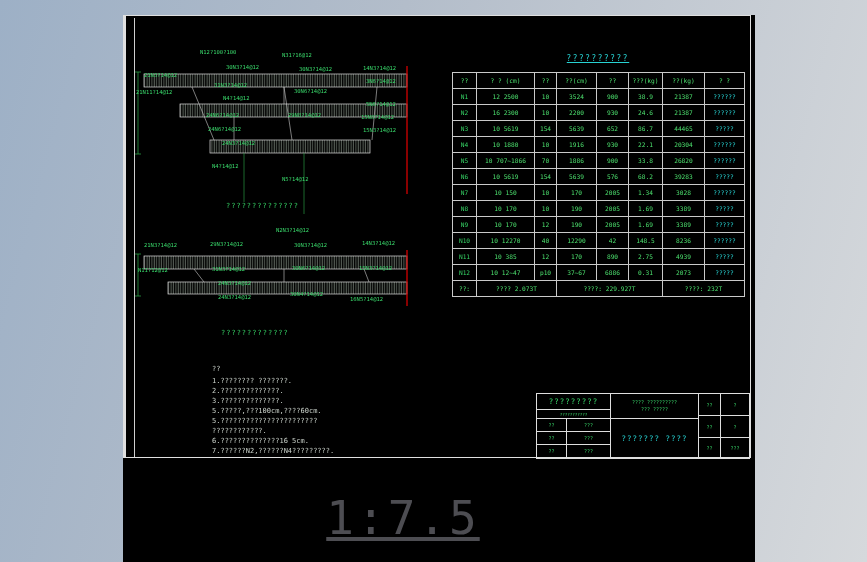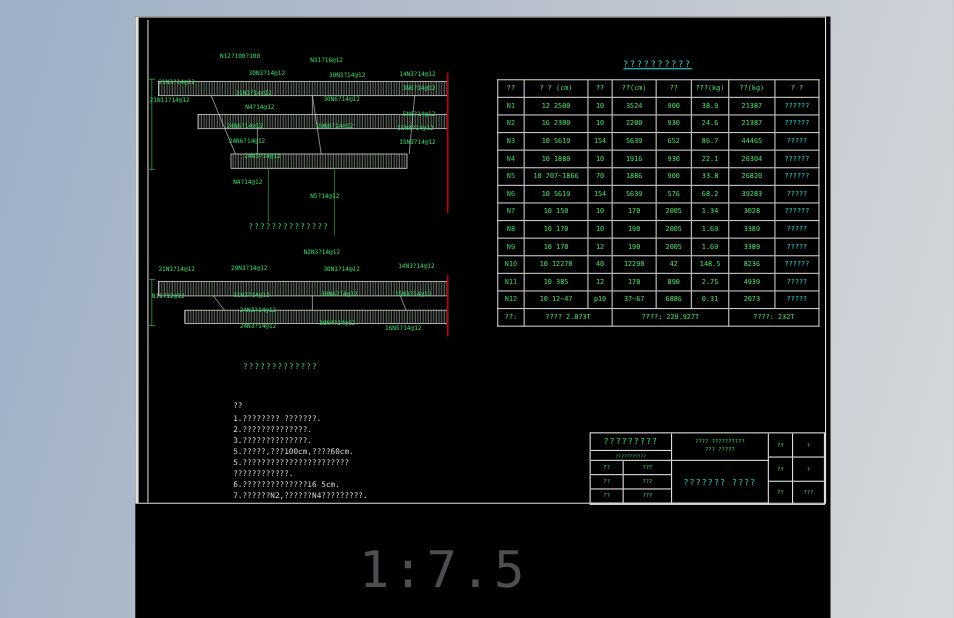--- a/index.html
+++ b/index.html
@@ -37,21 +37,21 @@
   .tblock *{box-sizing:border-box;}
   .tb-cell{position:absolute;border-right:1px solid #dedede;border-bottom:1px solid #dedede;
     color:#39d96b;font-size:5px;display:flex;align-items:center;justify-content:center;
     overflow:hidden;white-space:nowrap;font-family:"DejaVu Sans Mono",monospace;}
   .tb-uni{font-size:7.5px;letter-spacing:1px;}
   .tb-title-cell{color:#27d3d3;font-size:7.5px;letter-spacing:1px;flex-direction:column;}
   .tb-proj{flex-direction:column;line-height:7px;}
 
   
   .scale-text{position:absolute;left:150px;top:476px;width:260px;text-align:center;
-    color:#4d4d52;font-size:46px;font-family:"DejaVu Sans Mono",monospace;letter-spacing:3px;}
+    color:#4d4d52;font-size:46px;font-family:"DejaVu Sans Mono",monospace;letter-spacing:3px;text-decoration:underline;}
 </style>
 </head>
 <body>
 
 <div class="black-area">
 
   <div class="frame">
     <div class="inner-edge"></div>
 
     <svg class="drw" style="left:8px;top:38px;" width="300" height="170" viewBox="0 0 300 170">

